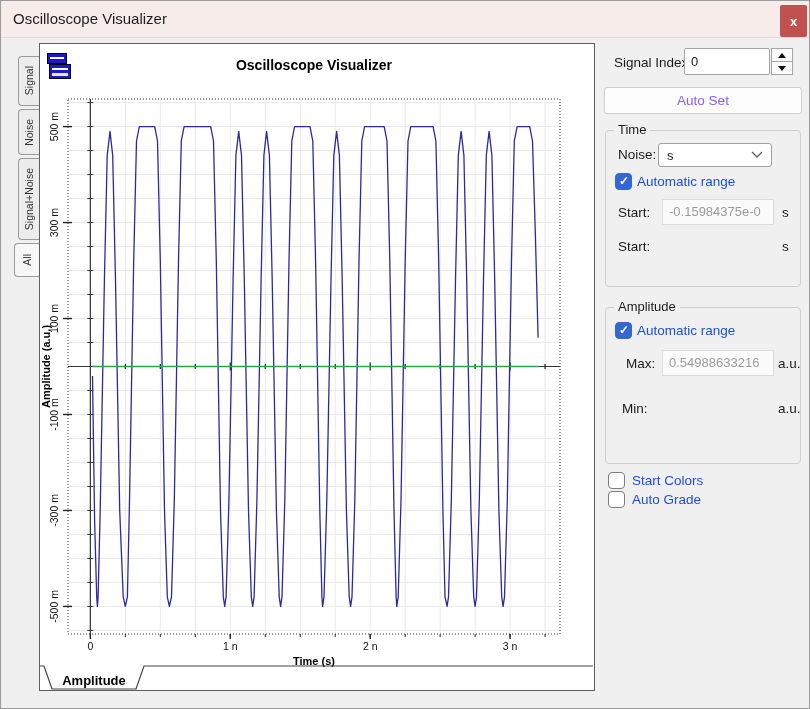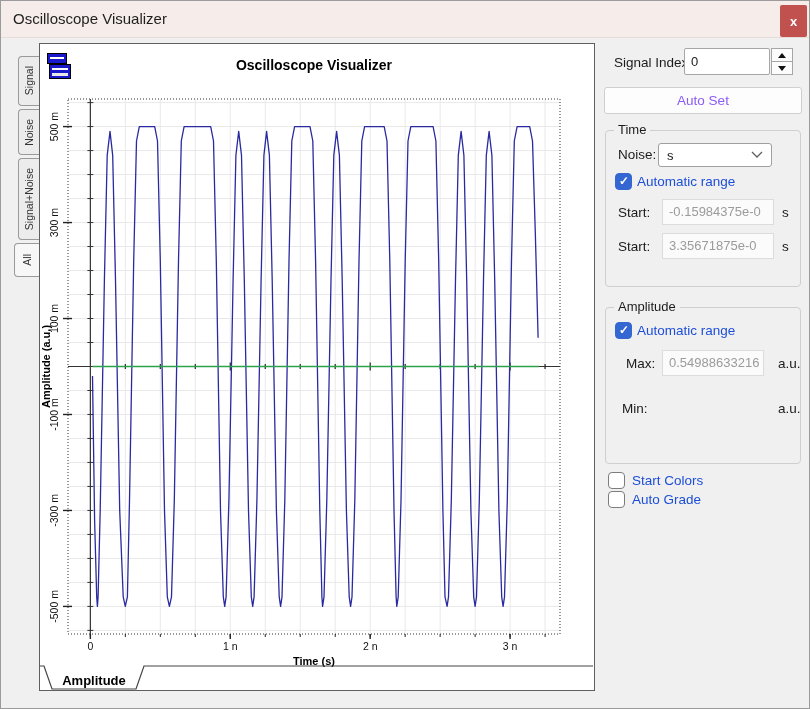--- a/index.html
+++ b/index.html
@@ -211,30 +211,29 @@
       <svg class="chev" width="12" height="8">
           <path d="M1 1 L6 6 L11 1" stroke="#5f5f5f" stroke-width="1.3" fill="none"></path>
         </svg>
     </div>
     <div class="checkbox checked" style="left:9px;top:42px"></div>
     <span class="cblabel" style="left:31px;top:43px">Automatic range</span>
     <span class="rlabel" style="left:12px;top:74px">Start:</span>
     <div class="field disabled" style="left:56px;top:68px;width:112px;height:26px">-0.15984375e-0</div>
     <span class="rlabel" style="left:176px;top:74px">s</span>
     <span class="rlabel" style="left:12px;top:108px">Start:</span>
-    <div class="field disabled" style="left:56px;top:102px;width:112px;height:26px">3.35671875e-0</div>
     <span class="rlabel" style="left:176px;top:108px">s</span>
   </div>
 
   <div class="group" style="left:604px;top:306px;width:196px;height:157px">
     <span class="legend">Amplitude</span>
     <div class="checkbox checked" style="left:9px;top:14px"></div>
     <span class="cblabel" style="left:31px;top:15px">Automatic range</span>
     <span class="rlabel" style="left:20px;top:48px">Max:</span>
-    <div class="field disabled" style="left:56px;top:42px;width:102px;height:26px">0.54988633216</div>
+    <div class="field disabled" style="left:56px;top:42px;width:112px;height:26px">0.54988633216</div>
     <span class="rlabel" style="left:172px;top:48px">a.u.</span>
     <span class="rlabel" style="left:16px;top:93px">Min:</span>
     <span class="rlabel" style="left:172px;top:93px">a.u.</span>
   </div>
 
   <div class="checkbox" style="left:607px;top:471px"></div>
   <span class="cblabel" style="left:631px;top:472px">Start Colors</span>
   <div class="checkbox" style="left:607px;top:490px"></div>
   <span class="cblabel" style="left:631px;top:491px">Auto Grade</span>
 </div>

